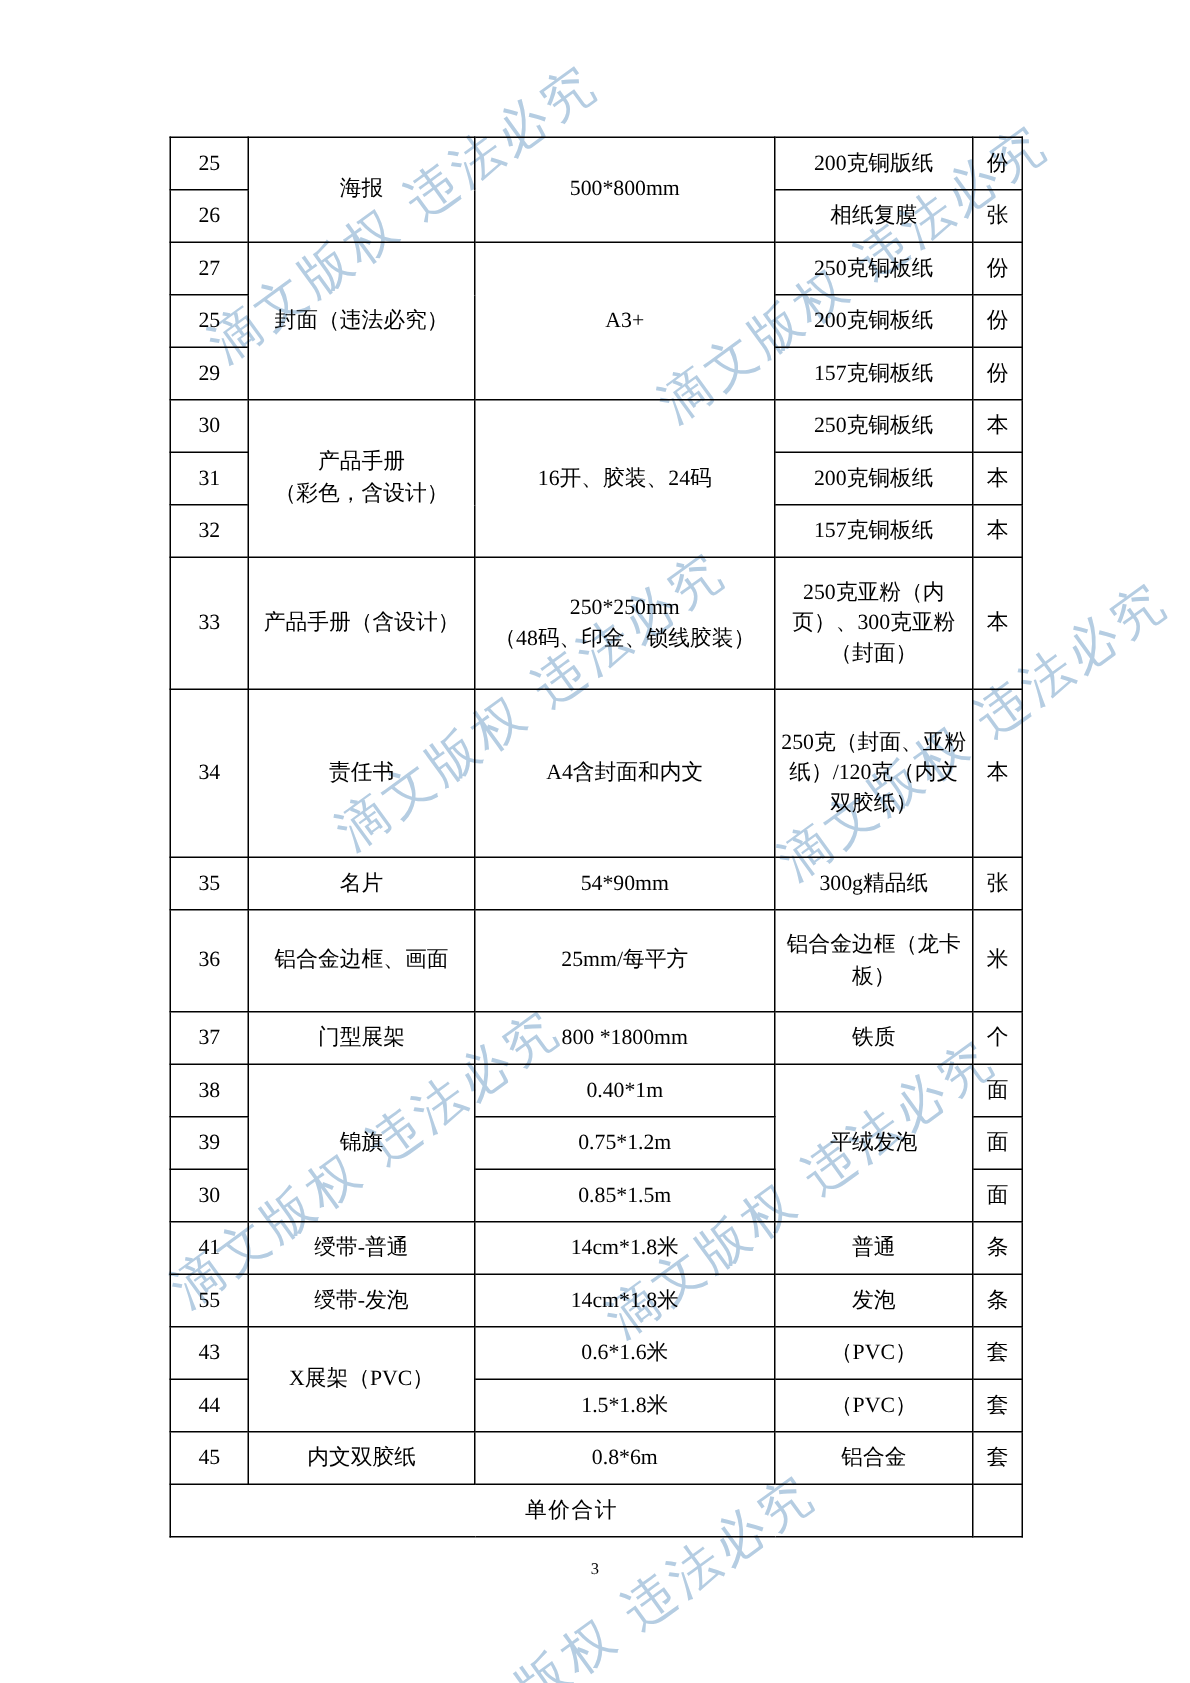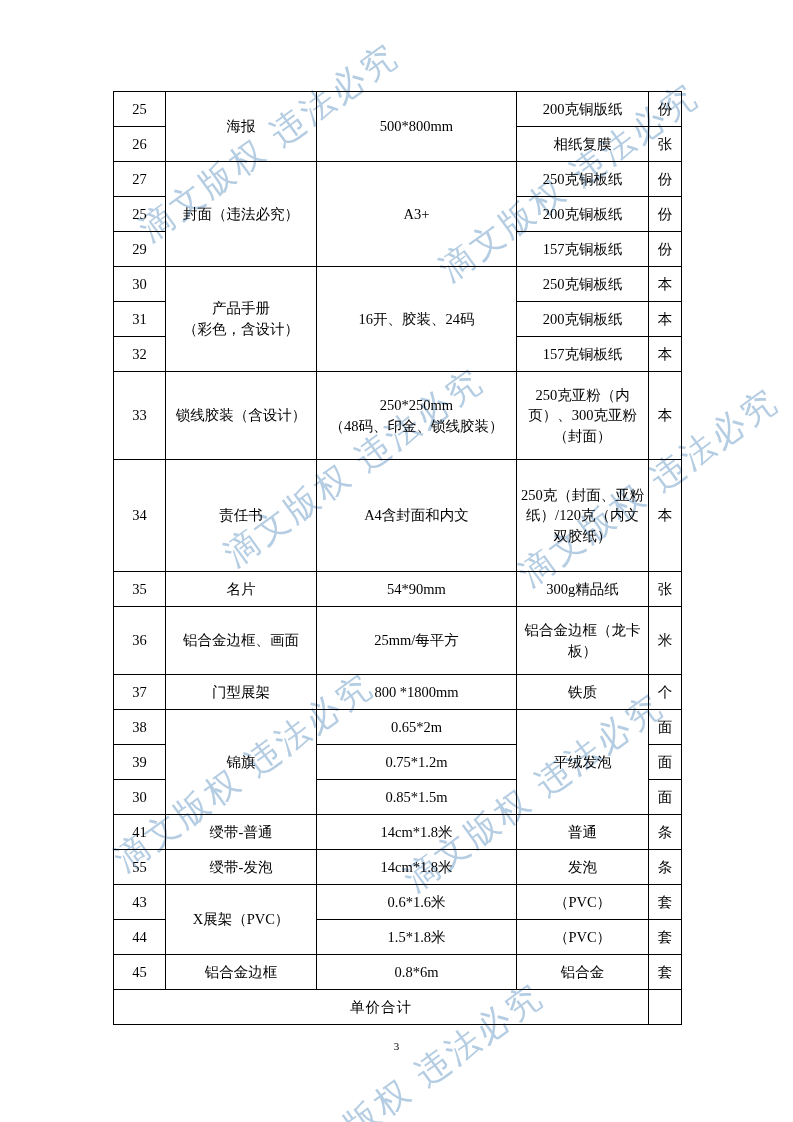--- a/index.html
+++ b/index.html
@@ -166,21 +166,21 @@
         <td class="unit-cell">本</td>
       </tr>
       <tr style="height:35px">
         <td class="no-cell">32</td>
         <td class="mat-cell">157克铜板纸</td>
         <td class="unit-cell">本</td>
       </tr>
 
       <tr style="height:88px">
         <td class="no-cell">33</td>
-        <td class="name-cell">锁线胶装（含设计）</td>
+        <td class="name-cell">产品手册（含设计）</td>
         <td class="spec-cell">
           <span class="cell-lines">
             <span>250*250mm</span>
             <span>（48码、印金、锁线胶装）</span>
           </span>
         </td>
         <td class="mat-cell">250克亚粉（内页）、300克亚粉（封面）</td>
         <td class="unit-cell">本</td>
       </tr>
 
@@ -212,21 +212,21 @@
         <td class="no-cell">37</td>
         <td class="name-cell">门型展架</td>
         <td class="spec-cell">800 *1800mm</td>
         <td class="mat-cell">铁质</td>
         <td class="unit-cell">个</td>
       </tr>
 
       <tr style="height:35px">
         <td class="no-cell">38</td>
         <td class="name-cell" rowspan="3">锦旗</td>
-        <td class="spec-cell">0.65*2m</td>
+        <td class="spec-cell">0.40*1m</td>
         <td class="mat-cell" rowspan="3">平绒发泡</td>
         <td class="unit-cell">面</td>
       </tr>
       <tr style="height:35px">
         <td class="no-cell">39</td>
         <td class="spec-cell">0.75*1.2m</td>
         <td class="unit-cell">面</td>
       </tr>
       <tr style="height:35px">
         <td class="no-cell">30</td>
@@ -259,21 +259,21 @@
       </tr>
       <tr style="height:35px">
         <td class="no-cell">44</td>
         <td class="spec-cell">1.5*1.8米</td>
         <td class="mat-cell">（PVC）</td>
         <td class="unit-cell">套</td>
       </tr>
 
       <tr style="height:35px">
         <td class="no-cell">45</td>
-        <td class="name-cell">铝合金边框</td>
+        <td class="name-cell">内文双胶纸</td>
         <td class="spec-cell">0.8*6m</td>
         <td class="mat-cell">铝合金</td>
         <td class="unit-cell">套</td>
       </tr>
 
       <tr style="height:35px">
         <td class="total-cell" colspan="4">单价合计</td>
         <td class="unit-cell"></td>
       </tr>
 

